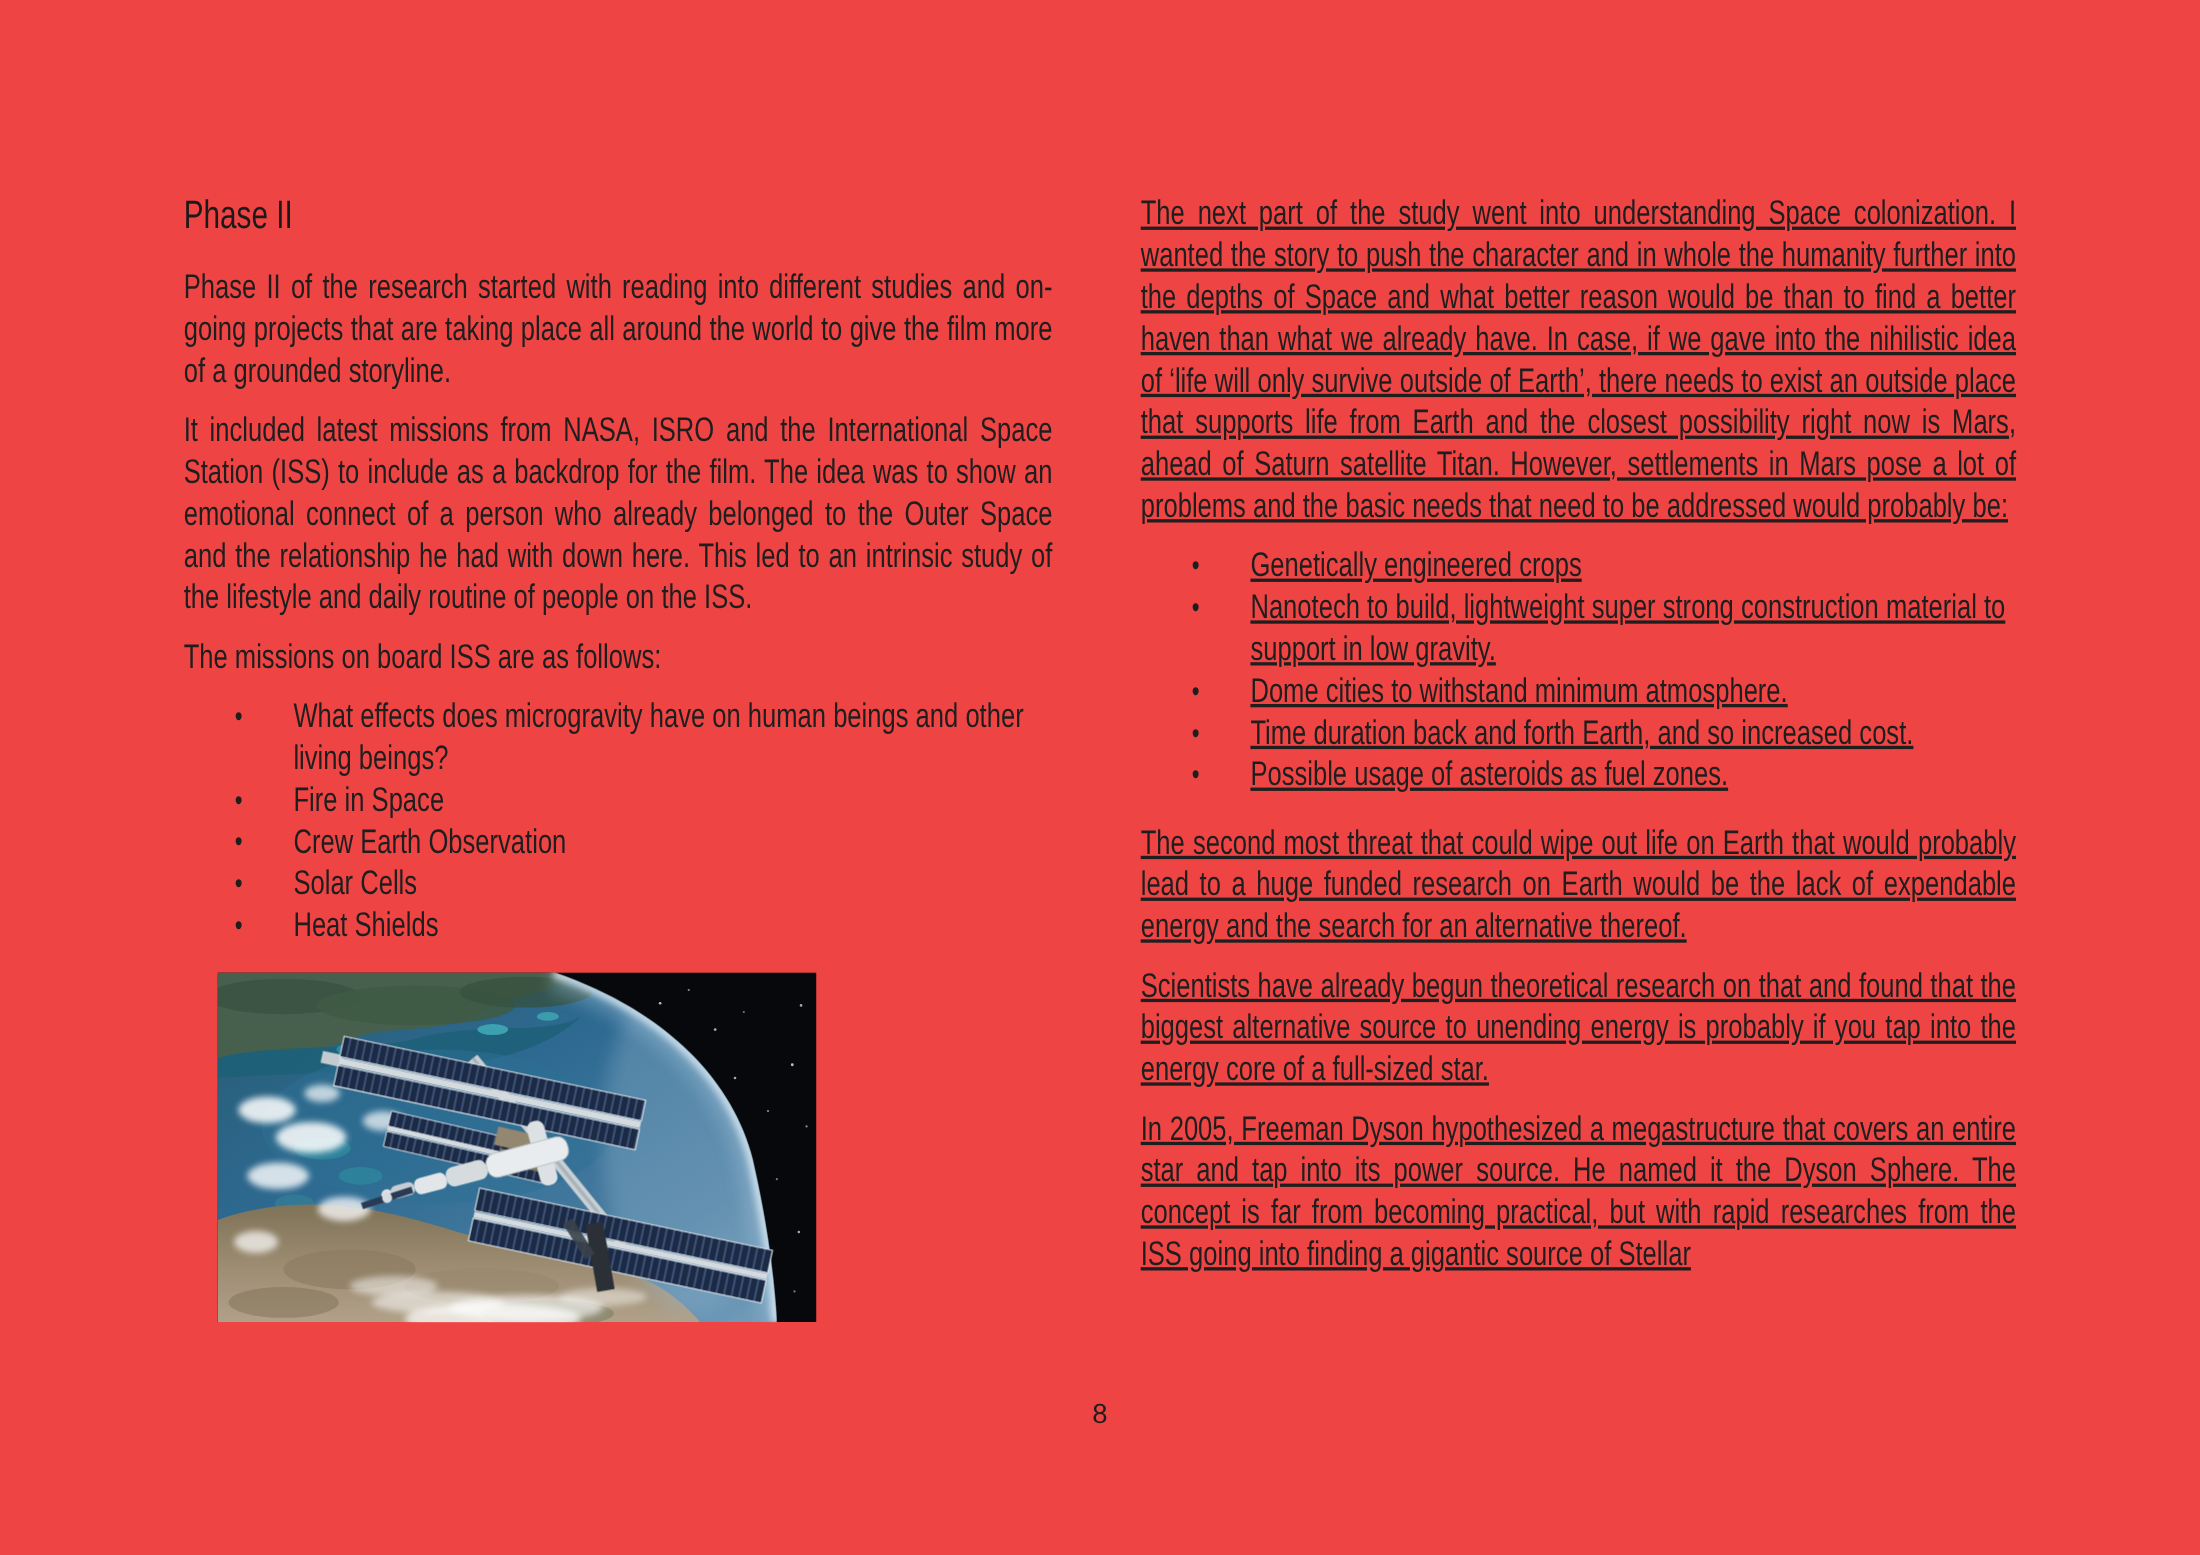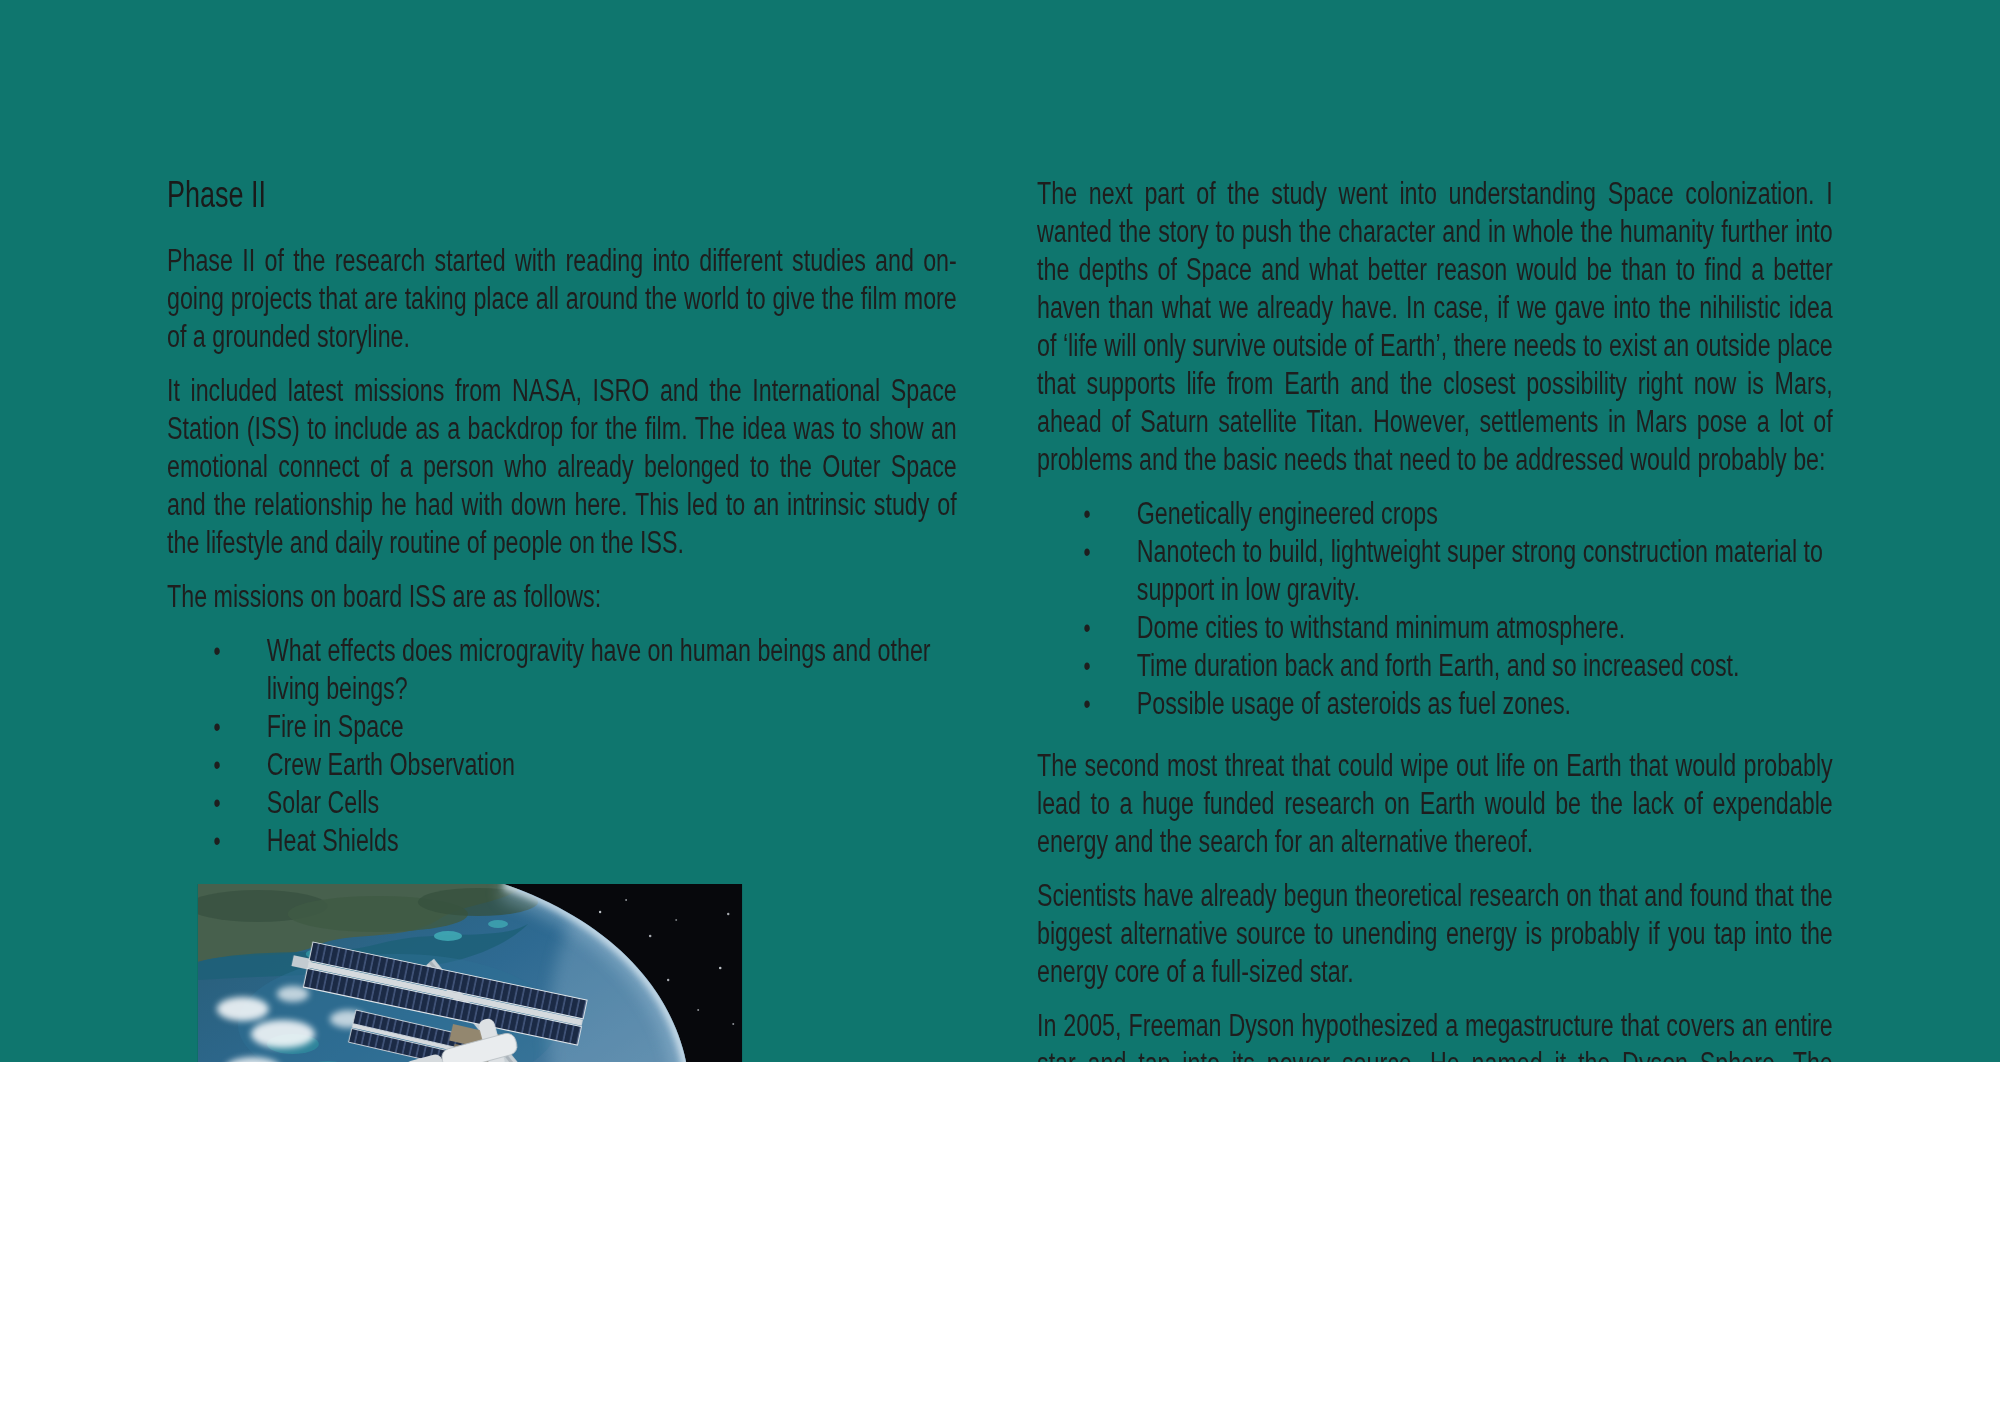--- a/index.html
+++ b/index.html
@@ -1,26 +1,26 @@
 <!DOCTYPE html>
 <html><head>
 <meta charset="utf-8">
 <style>
   html,body{margin:0;padding:0;background:#ffffff;}
   .page{
     position:relative;
-    width:2000px;height:1062px;
-    background:#0f766e;
+    width:2000px;height:1414px;
+    background:#ef4444;
     font-family:"Liberation Sans","DejaVu Sans",sans-serif;
     color:#1e1e1e;
     overflow:hidden;
   }
   .col{position:absolute;top:175px;}
   .col-left{left:167px;width:790px;}
-  .col-right{left:1037px;width:796px;}
+  .col-right{left:1037px;width:796px;text-decoration:underline;}
   
   .col-inner{transform:scaleX(0.75);transform-origin:0 0;}
   .col-left  .col-inner{width:1053px;}
   .col-right .col-inner{width:1061px;}
 
   .col-inner p{
     margin:0 0 16px 0;
     font-size:31px;line-height:38px;
     text-align:justify;
   }

